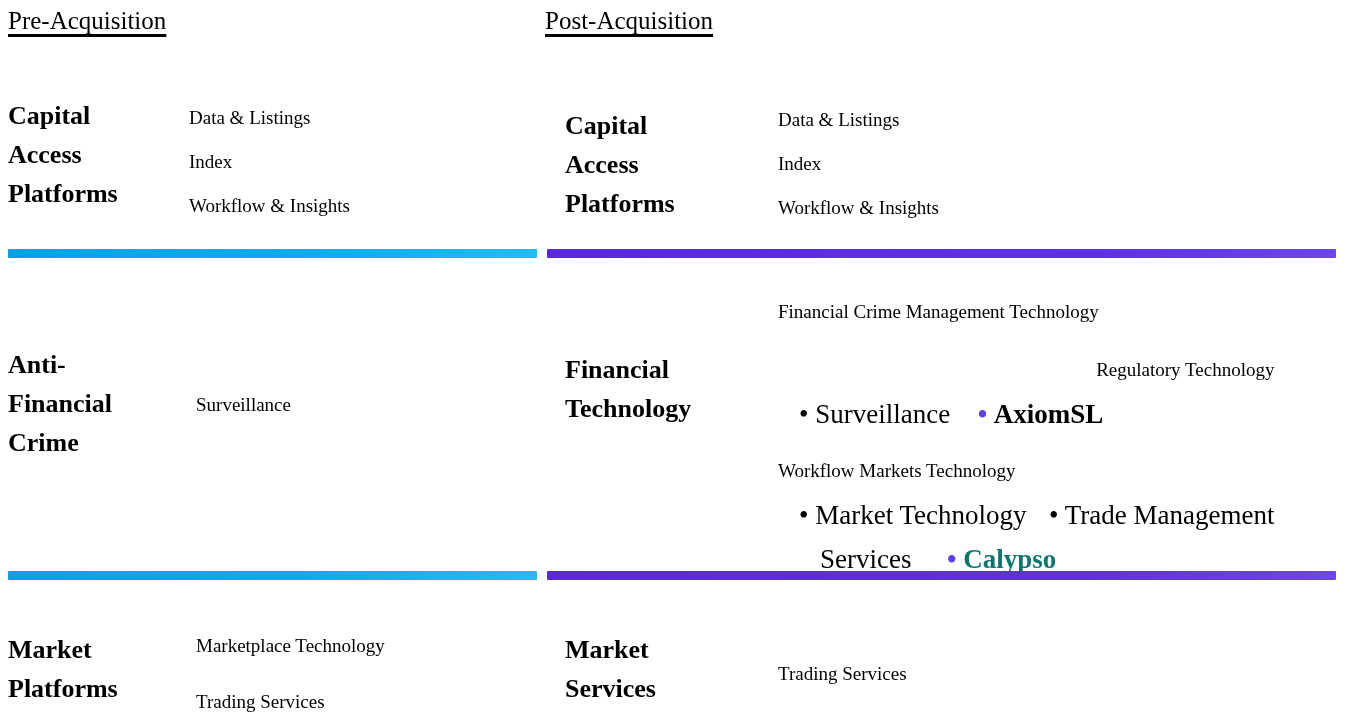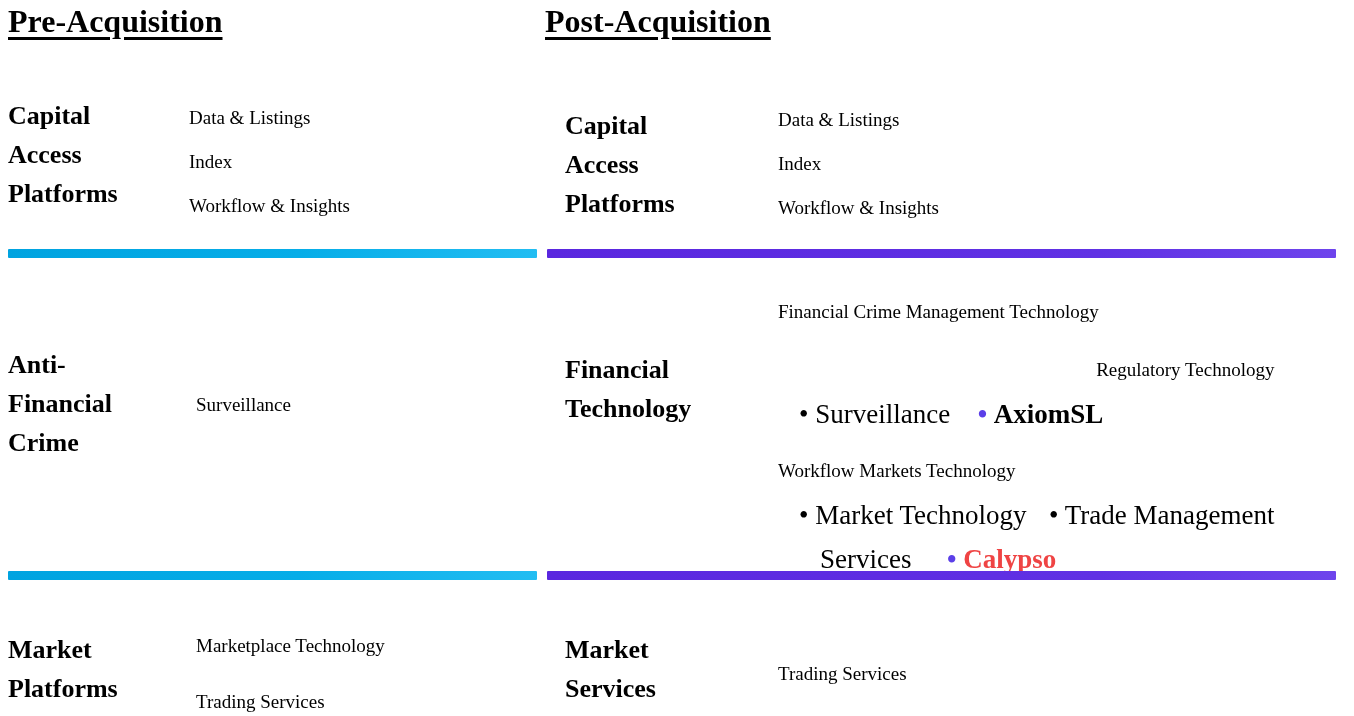--- a/index.html
+++ b/index.html
@@ -13,22 +13,22 @@
     position: relative;
     overflow: hidden;
     font-family: "Liberation Serif", "DejaVu Serif", serif;
     color: #000000;
     -webkit-font-smoothing: antialiased;
   }
   .abs { position: absolute; }
 
   
   .col-header {
-    font-weight: bold;
-    font-size: 32px;
+    font-weight: normal;
+    font-size: 25px;
     line-height: 36px;
     letter-spacing: 0px;
     text-decoration: underline;
     text-underline-offset: 5px;
     text-decoration-thickness: 3px;
     white-space: nowrap;
   }
   #header-pre  { left: 8px;   top: 3px; }
   #header-post { left: 545px; top: 3px; }
 
@@ -146,21 +146,21 @@
     <span>Market Technology</span>
     <span style="display:inline-block;width:9px;"></span>
     <span class="bullet">•</span>
     <span>Trade Management</span>
   </div>
 
   <div class="sub-line" style="padding-left:42px;">
     <span>Services</span>
     <span style="display:inline-block;width:22px;"></span>
     <span class="bullet bullet-brand" style="color:#5B3FE8;">•</span>
-    <span class="brand" style="color:#ef4444;">Calypso</span>
+    <span class="brand" style="color:#0f766e;">Calypso</span>
   </div>
 </div>
 
 <div class="abs divider purple" style="left:547px; top:571px; width:789px;"></div>
 
 <div class="abs cat-label" style="left:565px; top:630px; width:210px;">Market
 Services</div>
 
 <div class="abs content-block" style="left:778px; top:652px;">
   <div class="content-line">Trading Services</div>

